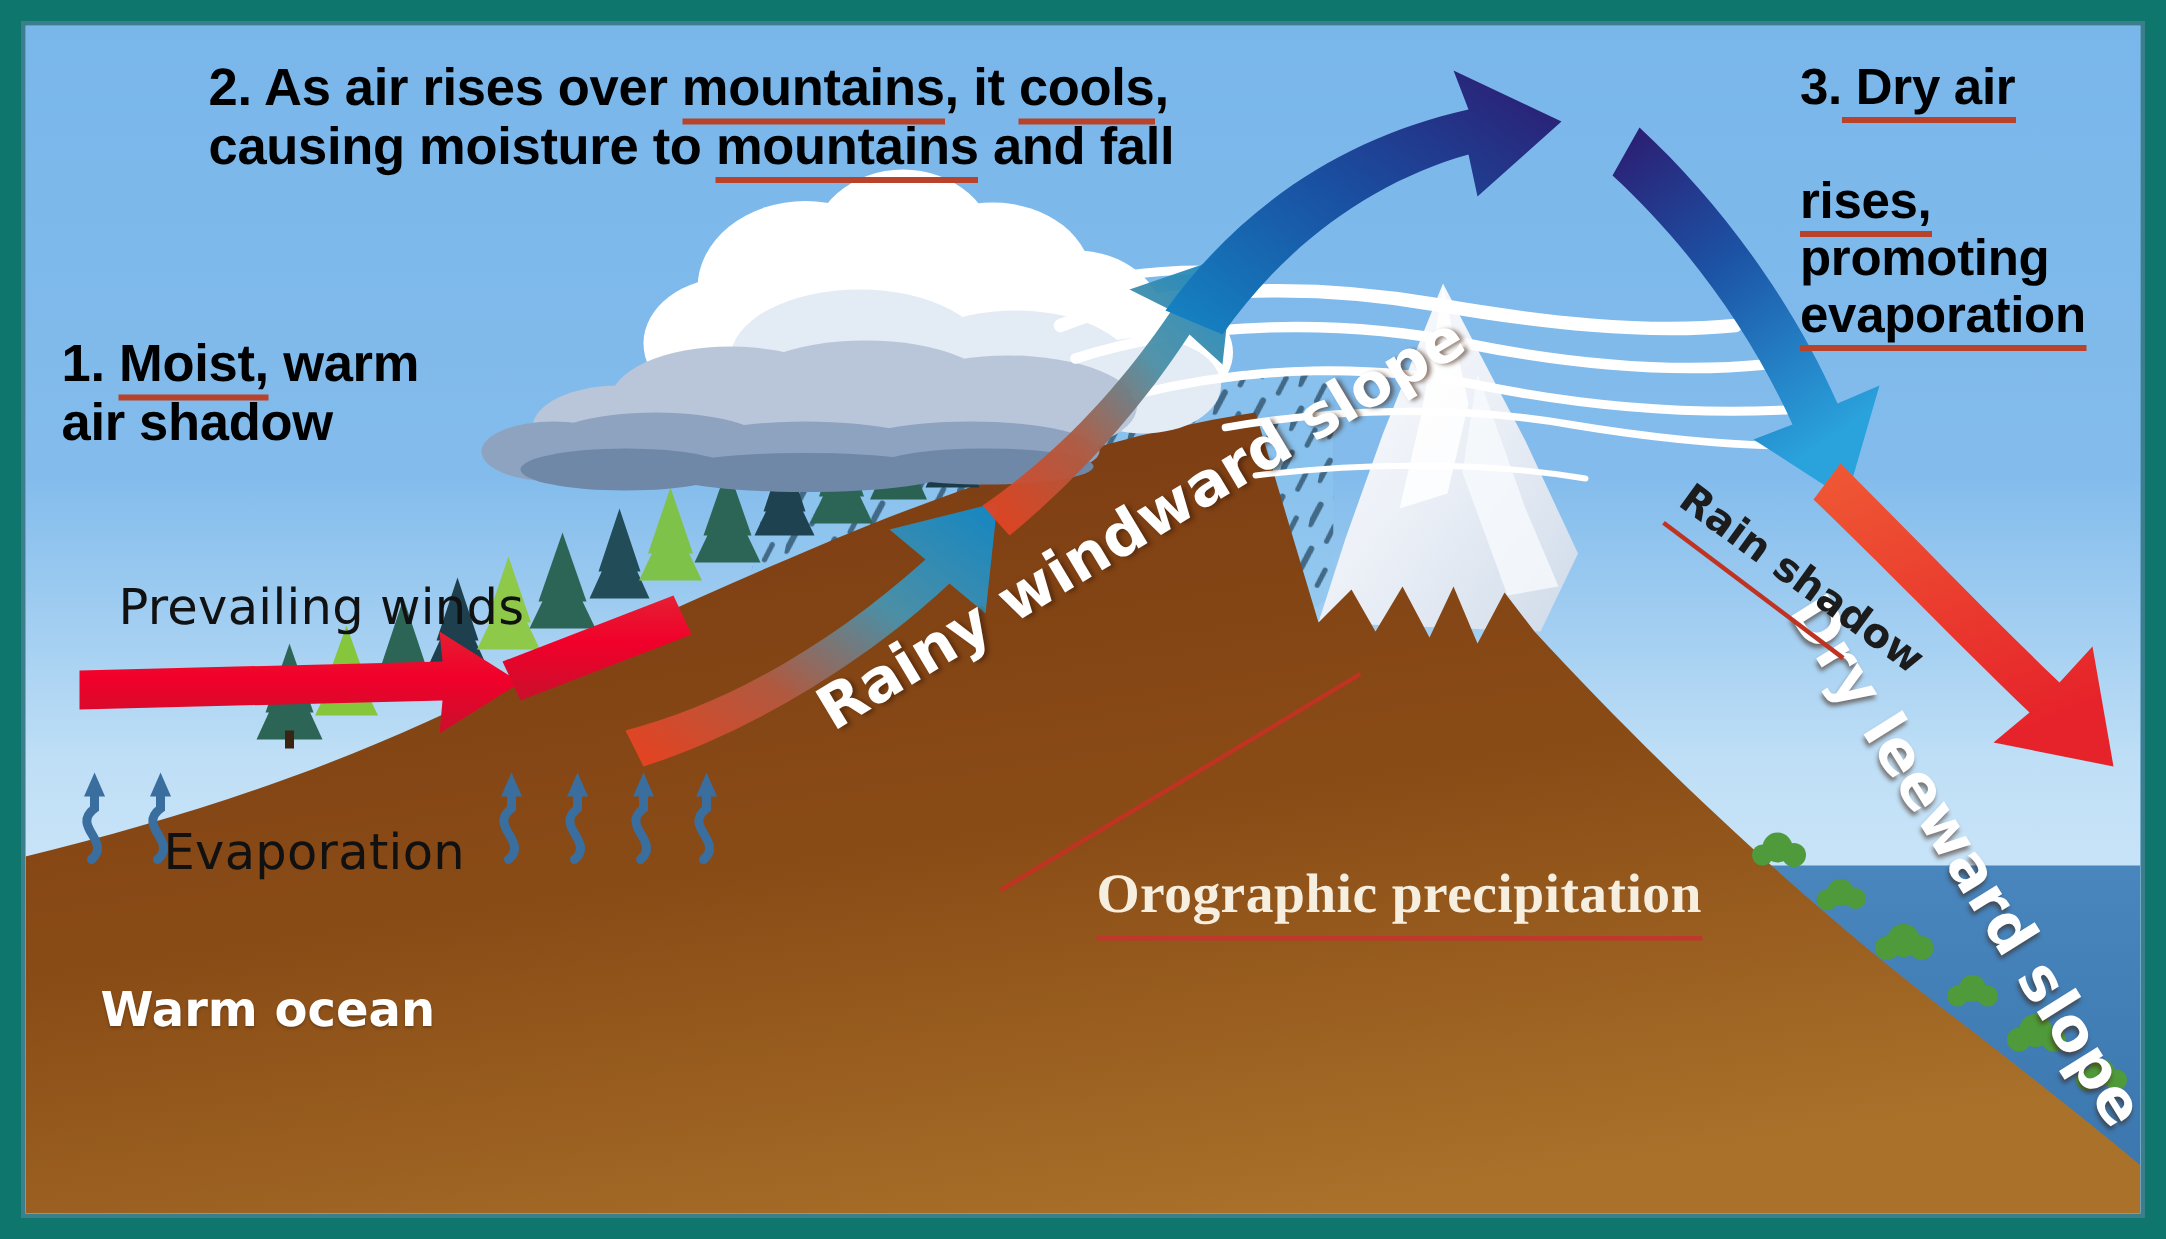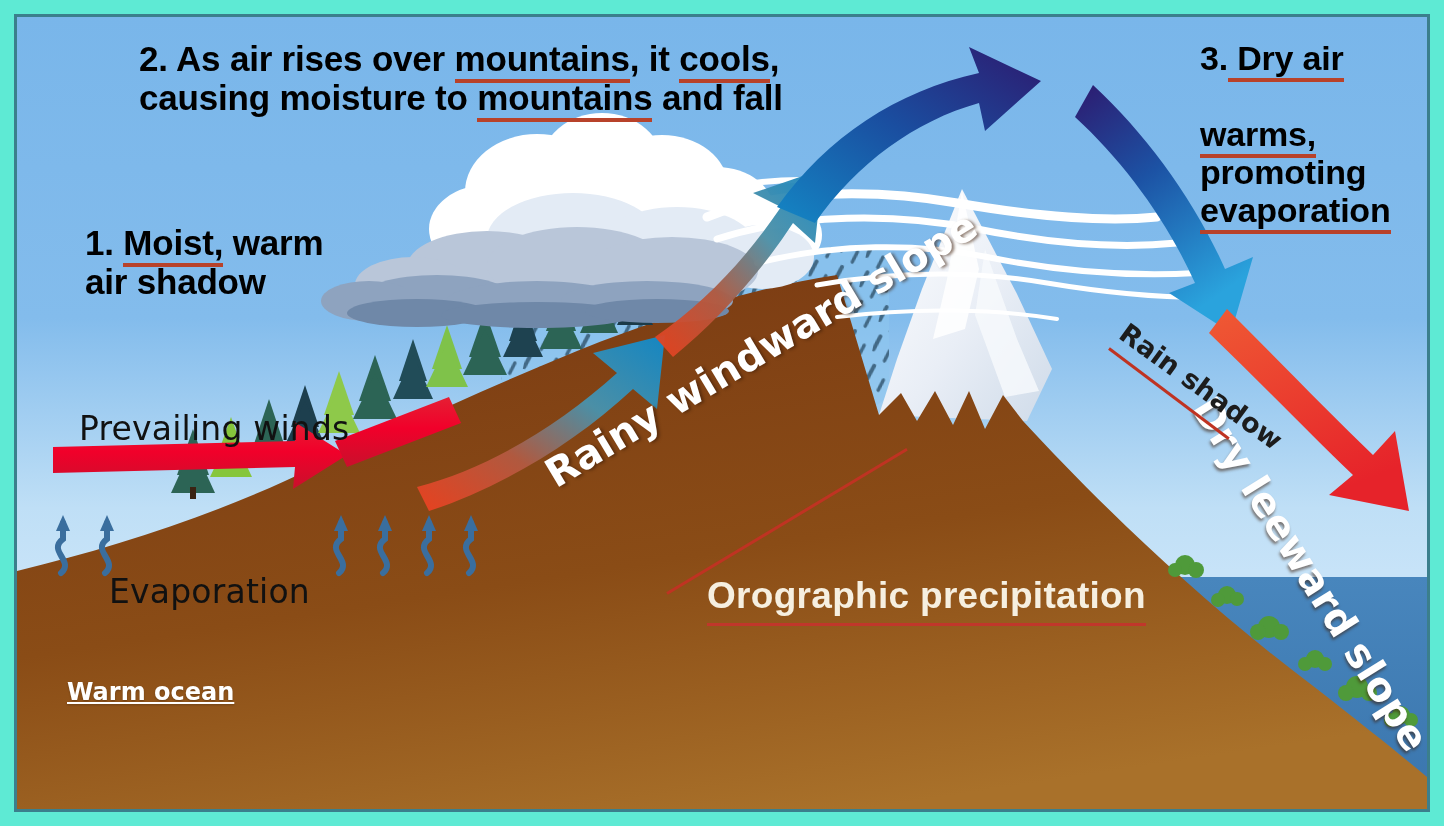--- a/index.html
+++ b/index.html
@@ -1,18 +1,18 @@
 <!DOCTYPE html>
 <html><head>
 <meta charset="utf-8">
 <style>
   html,body{margin:0;padding:0;background:#ffffff;}
   body{width:1444px;height:826px;overflow:hidden;font-family:"Liberation Sans",sans-serif;}
 
-  #stage{position:relative;width:1444px;height:826px;background:#5eead4;}
+  #stage{position:relative;width:1444px;height:826px;background:#0f766e;}
 
   
   #frame{
     position:absolute;left:14px;top:14px;width:1416px;height:798px;
     border:3px solid #3b7f8c;box-sizing:border-box;background:#7fb8ea;
     overflow:hidden;
   }
   #pic{position:absolute;inset:0;overflow:hidden;}
 
   
@@ -30,32 +30,32 @@
   
   .rainbox{position:absolute;}
   .rainbox svg{display:block;}
 
   
   .blk{position:absolute;color:#000;font-weight:bold;line-height:1.12;
        letter-spacing:-0.2px;}
   .blk .u{border-bottom:4px solid #b8422a;padding-bottom:1px;}
 
   .t2{left:122px;top:22px;width:790px;font-size:35px;}
-  .t1{left:24px;top:206px;width:300px;font-size:35px;margin-left:44px;}
+  .t1{left:24px;top:206px;width:300px;font-size:35px;}
   .t3{left:1183px;top:22px;width:250px;font-size:34px;}
 
   
-  .lbl{position:absolute;font-family:"DejaVu Sans",sans-serif;color:#111;margin-top:24px;}
+  .lbl{position:absolute;font-family:"DejaVu Sans",sans-serif;color:#111;}
   .prevailing{left:62px;top:368px;font-size:33px;letter-spacing:.2px;}
   .evaporation{left:92px;top:531px;font-size:33px;letter-spacing:.2px;}
-  .warmocean{left:50px;top:637px;font-size:24px;font-weight:bold;color:#ffffff;
-     text-shadow:0 1px 2px rgba(0,0,0,.25);text-decoration:underline;}
-
-  .orographic{position:absolute;left:690px;top:558px;font-size:37px;font-weight:bold;
-     color:#f6efe0;font-family:Liberation Sans, sans-serif;letter-spacing:.3px;}
+  .warmocean{left:50px;top:637px;font-size:32px;font-weight:bold;color:#ffffff;
+     text-shadow:0 1px 2px rgba(0,0,0,.25);}
+
+  .orographic{position:absolute;left:714px;top:558px;font-size:37px;font-weight:bold;
+     color:#f6efe0;font-family:Liberation Serif, serif;letter-spacing:.3px;}
   .orographic .ul{display:block;height:3px;background:#c0372b;margin-top:6px;width:100%;}
 
   .rot{position:absolute;font-weight:bold;color:#ffffff;
        font-family:"DejaVu Sans",sans-serif;white-space:nowrap;
        text-shadow:2px 2px 3px rgba(60,30,10,.55);}
   .windward{left:520px;top:440px;font-size:40px;transform:rotate(-31deg);transform-origin:left top;}
   .leeward{left:1205px;top:372px;font-size:40px;transform:rotate(58deg);transform-origin:left top;}
 
   .rainshadow{position:absolute;left:1115px;top:300px;font-size:27px;font-weight:bold;
      color:#1c1c1c;font-family:"DejaVu Sans",sans-serif;white-space:nowrap;
@@ -372,21 +372,21 @@
 
     <div class="blk t1">
       <span>1.</span>
       <span class="u">Moist,</span><span> warm</span><br>
       <span>air shadow</span><br>
     </div>
 
     <div class="blk t3">
       <span>3.</span><span class="u"> Dry air</span><br>
       <br>
-      <span class="u">warms,</span><br>
+      <span class="u">rises,</span><br>
       <span>promoting</span><br>
       <span class="u">evaporation</span>
     </div>
 
     <div class="lbl prevailing">Prevailing winds</div>
     <div class="lbl evaporation">Evaporation</div>
     <div class="lbl warmocean">Warm ocean</div>
 
     <div class="orographic">
       <span>Orographic precipitation</span>

